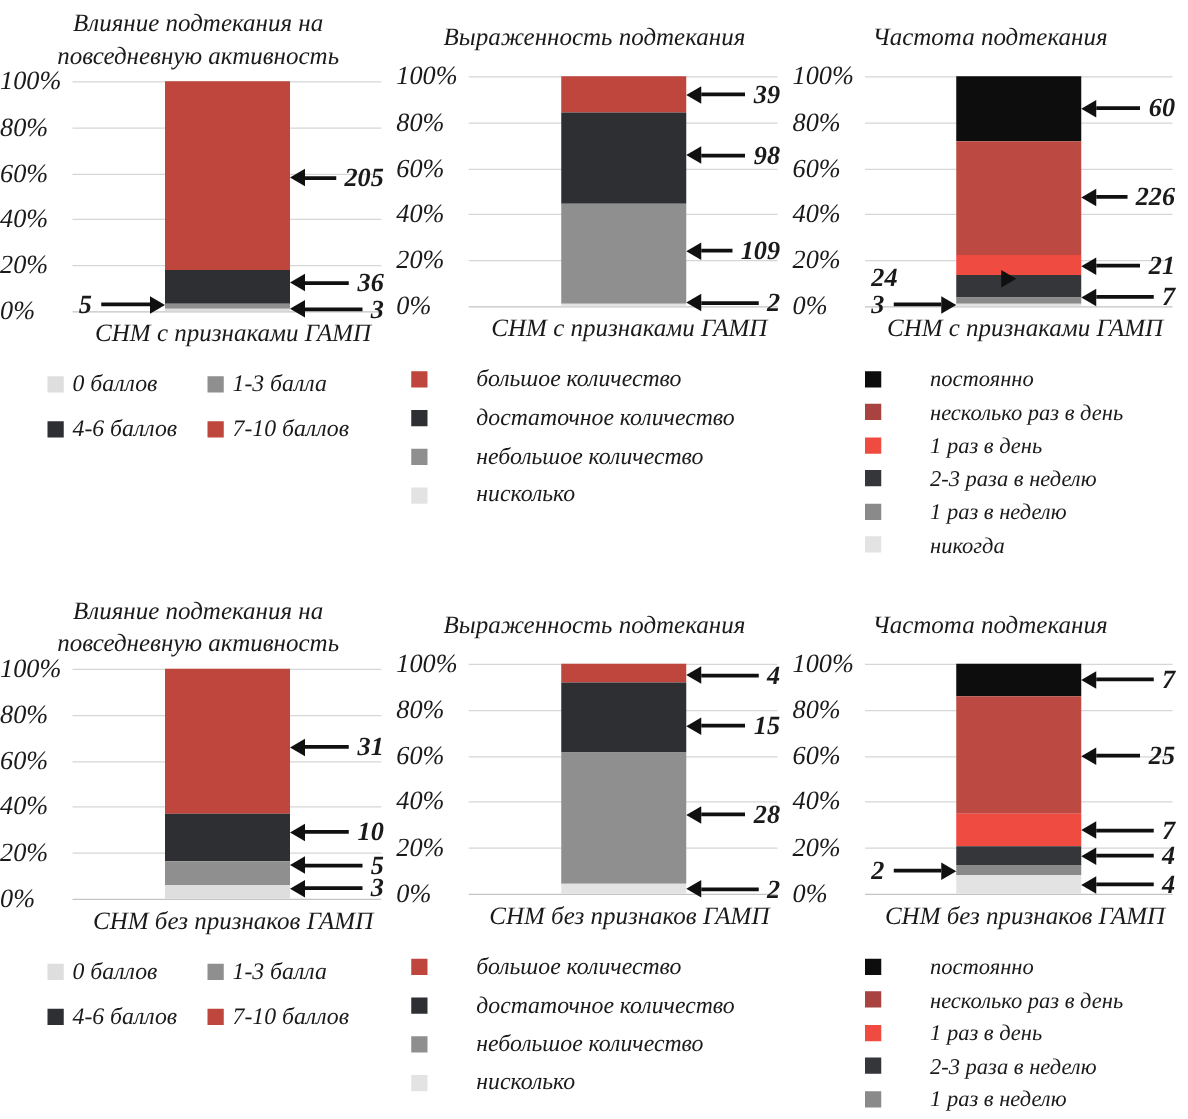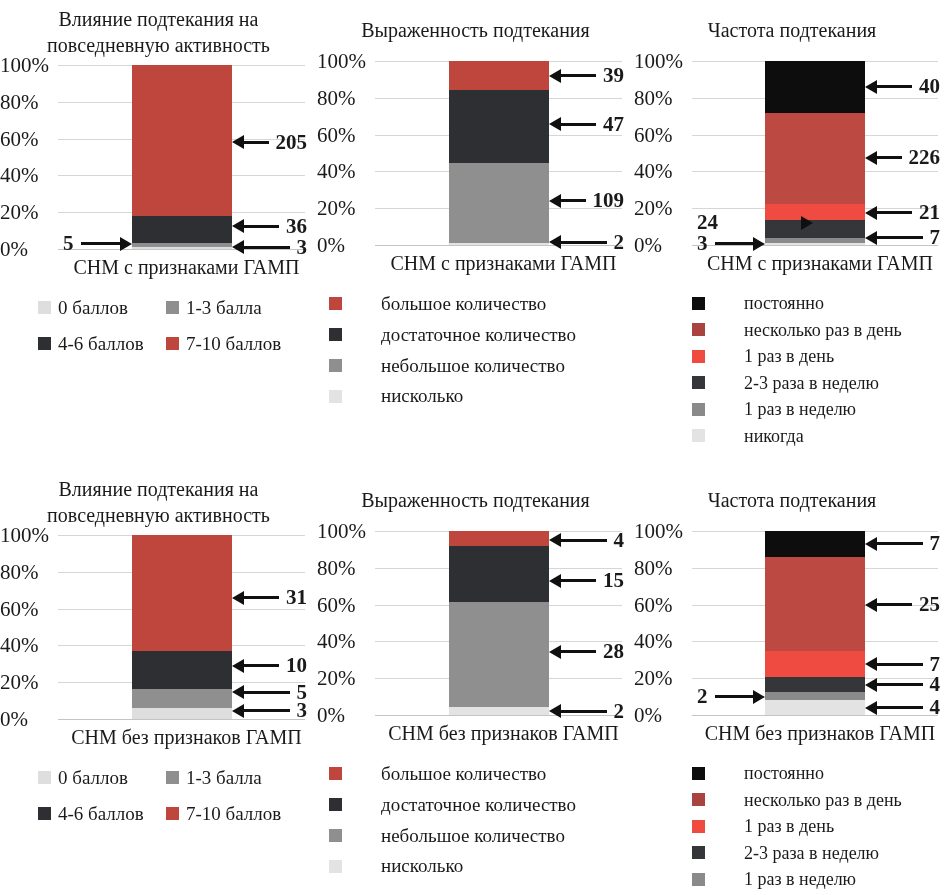--- a/index.html
+++ b/index.html
@@ -1,21 +1,21 @@
 <!DOCTYPE html>
 <html><head>
 <meta charset="utf-8">
 <style>
   html,body{margin:0;padding:0;}
   body{
     width:950px;height:895px;overflow:hidden;background:#ffffff;
     font-family:"Liberation Serif","DejaVu Serif",serif;color:#1a1a1a;
   }
   .grid-container{display:grid;grid-template-columns:317px 317px 316px;grid-template-rows:470px 425px;}
-  .cell{padding-top:6px;box-sizing:border-box;}
+  .cell{padding-top:6px;box-sizing:border-box;font-style:italic;}
   .chart-title{
     min-height:48px;display:flex;align-items:center;justify-content:center;
     text-align:center;font-size:20px;line-height:1.3;white-space:pre-line;margin-bottom:7px;
   }
   .chart-area{position:relative;height:184px;margin-right:8px;}
   .ytick{position:absolute;left:0;width:52px;text-align:left;font-size:21px;transform:translateY(-50%);line-height:1;}
   .plot{position:absolute;left:58px;right:4px;top:0;bottom:0;}
   .grid{position:absolute;left:0;right:0;height:1px;background:#d6d6d6;}
   .grid.grid0{background:#c4c4c4;}
   .bar{position:absolute;top:0;bottom:0;left:calc(50% - 50px);width:100px;display:flex;flex-direction:column;}
@@ -132,21 +132,21 @@
             <div class="seg" style="height: 0.806452%; background: rgb(227, 227, 227);"></div>
           </div>
           <div class="ann right" style="bottom: calc(92% - 11px);">
             <span class="ah ah-left"></span>
             <span class="aline"></span>
             <span class="anum">39</span>
           </div>
           <div class="ann right" style="bottom: calc(65.5% - 11px);">
             <span class="ah ah-left"></span>
             <span class="aline"></span>
-            <span class="anum">47</span>
+            <span class="anum">98</span>
           </div>
           <div class="ann right" style="bottom: calc(24% - 11px);">
             <span class="ah ah-left"></span>
             <span class="aline"></span>
             <span class="anum">109</span>
           </div>
           <div class="ann right" style="bottom: calc(1.5% - 11px);">
             <span class="ah ah-left"></span>
             <span class="aline"></span>
             <span class="anum">2</span>
@@ -193,21 +193,21 @@
             <div class="seg" style="height: 28.1124%; background: rgb(13, 13, 13);"></div>
             <div class="seg" style="height: 49.7992%; background: rgb(188, 74, 67);"></div>
             <div class="seg" style="height: 8.43373%; background: rgb(240, 75, 64);"></div>
             <div class="seg" style="height: 9.63855%; background: rgb(52, 54, 58);"></div>
             <div class="seg" style="height: 2.81124%; background: rgb(138, 138, 138);"></div>
             <div class="seg" style="height: 1.20482%; background: rgb(227, 227, 227);"></div>
           </div>
           <div class="ann right" style="bottom: calc(86% - 11px);">
             <span class="ah ah-left"></span>
             <span class="aline"></span>
-            <span class="anum">40</span>
+            <span class="anum">60</span>
           </div>
           <div class="ann right" style="bottom: calc(47.5% - 11px);">
             <span class="ah ah-left"></span>
             <span class="aline"></span>
             <span class="anum">226</span>
           </div>
           <div class="ann right" style="bottom: calc(17.5% - 11px);">
             <span class="ah ah-left"></span>
             <span class="aline"></span>
             <span class="anum">21</span>

